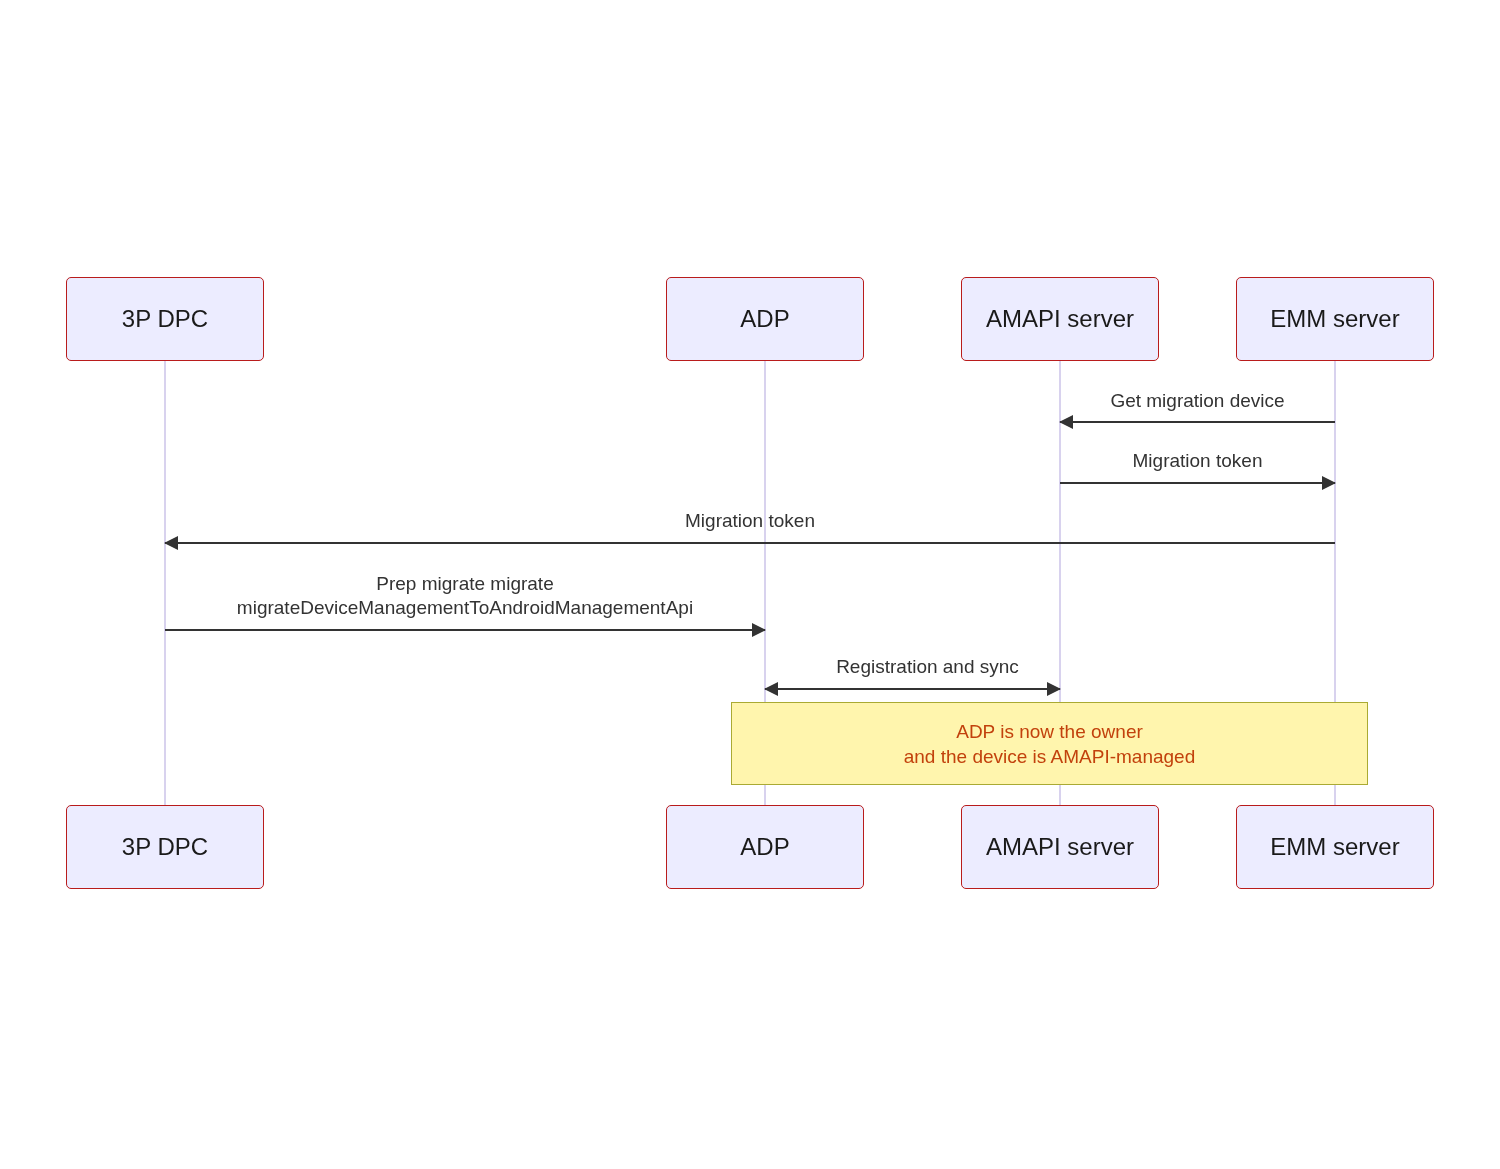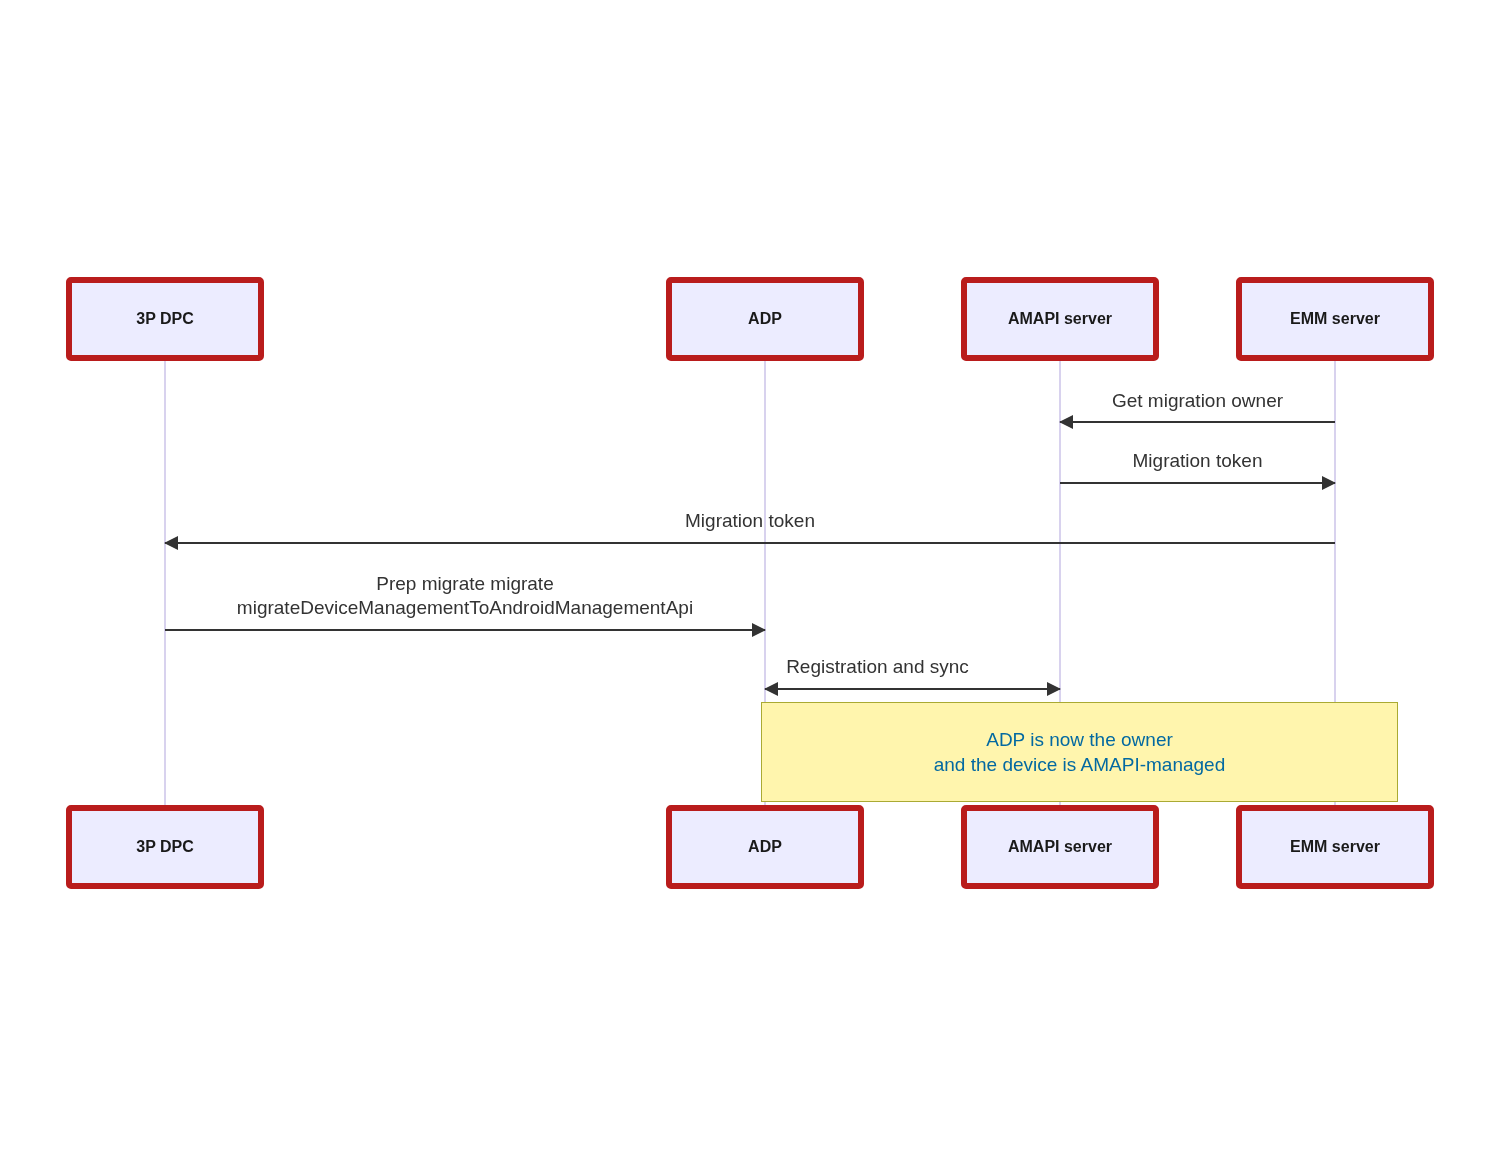--- a/index.html
+++ b/index.html
@@ -5,42 +5,41 @@
   html,body{margin:0;padding:0;background:#ffffff;}
   .canvas{
     position:relative;width:1500px;height:1169px;background:#ffffff;
     font-family:"Liberation Sans", sans-serif;overflow:hidden;
   }
   .lifeline{
     position:absolute;top:361px;height:444px;width:2px;background:#d8d2ee;
   }
   .actor{
     position:absolute;width:198px;height:84px;box-sizing:border-box;
-    background:#ececff;border:6px solid #b91c1c;border-radius:5px;
+    background:#ececff;border:1px solid #b91c1c;border-radius:5px;
     display:flex;align-items:center;justify-content:center;
-    font-size:16px;color:#1a1a1a;font-weight:bold;
+    font-size:24px;color:#1a1a1a;
   }
   .msg-label{
     position:absolute;color:#333333;font-size:19px;line-height:24px;
     text-align:center;white-space:pre-line;
   }
   .arrow{position:absolute;height:2px;background:#333333;}
   .head{
     position:absolute;width:0;height:0;top:-6px;
     border-top:7px solid transparent;border-bottom:7px solid transparent;
   }
   .head.w{left:-1px;border-right:14px solid #333333;}
   .head.e{right:-1px;border-left:14px solid #333333;}
   .note{
-    position:absolute;left:731px;top:702px;width:637px;height:100px;
+    position:absolute;left:731px;top:702px;width:637px;height:83px;
     box-sizing:border-box;background:#fff5ad;border:1px solid #aaaa33;
     display:flex;align-items:center;justify-content:center;
-    font-size:19px;line-height:25px;color:#0369a1;text-align:center;
+    font-size:19px;line-height:25px;color:#c2410c;text-align:center;
     white-space:pre-line;
-    margin-left:30px;
   }
 </style>
 </head>
 <body>
 
 <div class="canvas">
 
   <div class="lifeline" style="left:164px"></div>
   <div class="lifeline" style="left:764px"></div>
   <div class="lifeline" style="left:1059px"></div>
@@ -52,42 +51,42 @@
   <div class="actor" style="left:666px;top:277px">
     <span>ADP</span>
   </div>
   <div class="actor" style="left:961px;top:277px">
     <span>AMAPI server</span>
   </div>
   <div class="actor" style="left:1236px;top:277px">
     <span>EMM server</span>
   </div>
 
-  <div class="msg-label" style="left:1060px;top:389px;width:275px">Get migration owner</div>
+  <div class="msg-label" style="left:1060px;top:389px;width:275px">Get migration device</div>
   <div class="arrow" style="left:1060px;top:421px;width:275px">
     <span class="head w"></span>
   </div>
 
   <div class="msg-label" style="left:1060px;top:449px;width:275px">Migration token</div>
   <div class="arrow" style="left:1060px;top:482px;width:275px">
     <span class="head e"></span>
   </div>
 
   <div class="msg-label" style="left:165px;top:509px;width:1170px">Migration token</div>
   <div class="arrow" style="left:165px;top:542px;width:1170px">
     <span class="head w"></span>
   </div>
 
   <div class="msg-label" style="left:165px;top:572px;width:600px">Prep migrate migrate
 migrateDeviceManagementToAndroidManagementApi</div>
   <div class="arrow" style="left:165px;top:629px;width:600px">
     <span class="head e"></span>
   </div>
 
-  <div class="msg-label" style="left:738px;top:655px;width:279px">Registration and sync</div>
+  <div class="msg-label" style="left:788px;top:655px;width:279px">Registration and sync</div>
   <div class="arrow" style="left:765px;top:688px;width:295px">
     <span class="head w"></span>
     <span class="head e"></span>
   </div>
 
   <div class="note">ADP is now the owner
 and the device is AMAPI-managed</div>
 
   <div class="actor" style="left:66px;top:805px">
     <span>3P DPC</span>

